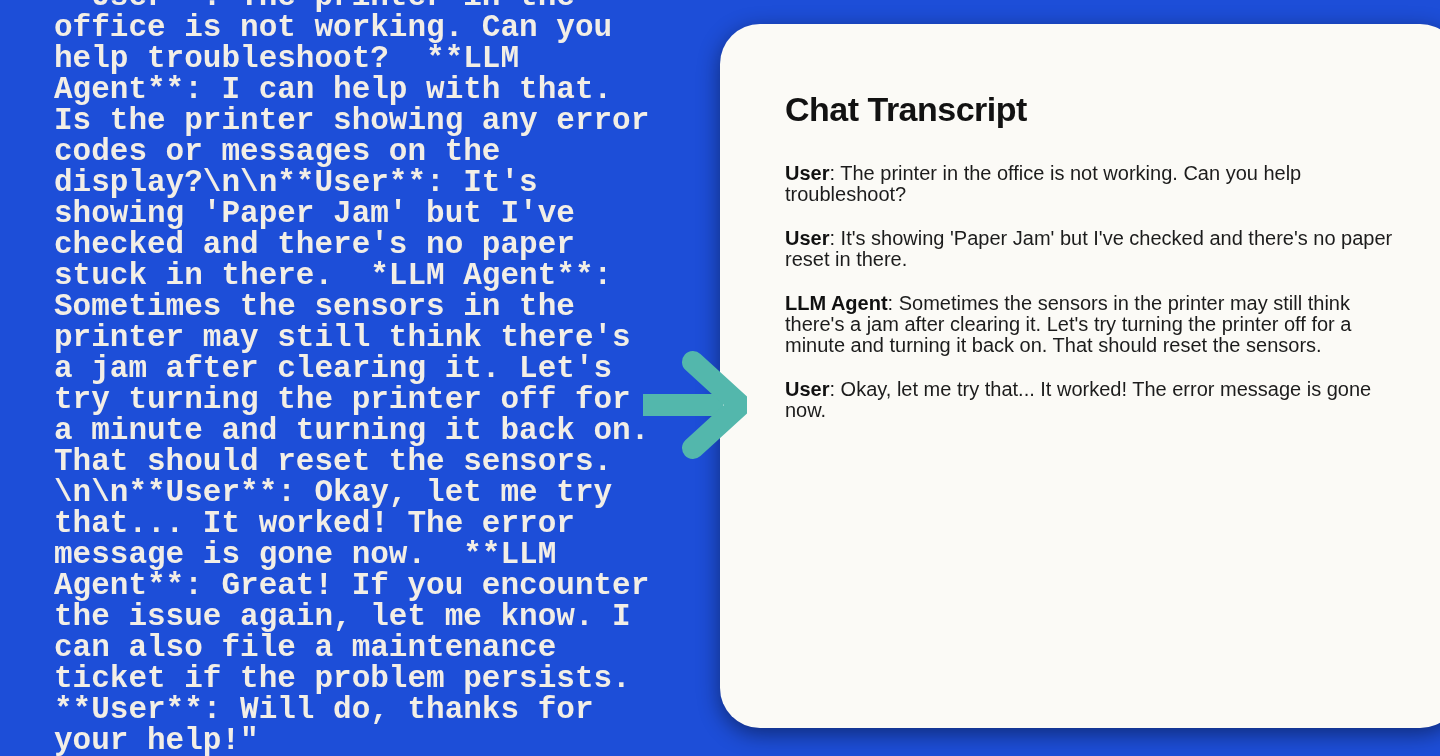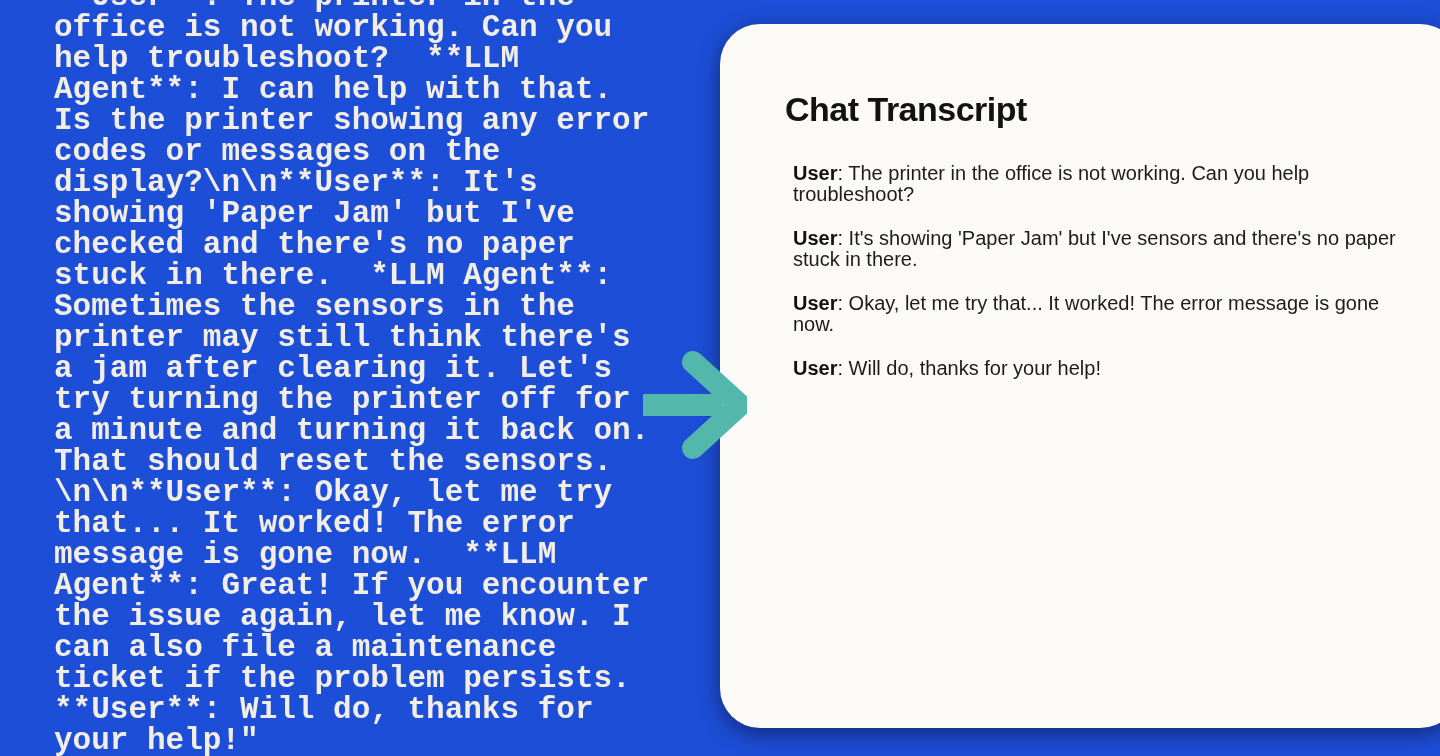--- a/index.html
+++ b/index.html
@@ -49,21 +49,20 @@
   .card-title {
     margin: 0 0 34px 0;
     font-family: "Liberation Sans", sans-serif;
     font-weight: 700;
     font-size: 34px;
     letter-spacing: -0.5px;
     color: #121212;
   }
   .messages {
     width: 608px;
-    margin-left: 8px;
   }
   .msg {
     margin: 0 0 23px 0;
     font-family: "Liberation Sans", sans-serif;
     font-size: 20px;
     line-height: 21px;
     color: #1c1c1c;
   }
   .msg .speaker {
     font-weight: 700;
@@ -116,24 +115,24 @@
   </svg>
 
   <div class="card">
     <h1 class="card-title">Chat Transcript</h1>
 
     <div class="messages">
 
       <p class="msg"><b class="speaker">User</b><span>: </span><span>The printer in the office is not working. Can you help troubleshoot?</span></p>
 
 
-      <p class="msg"><b class="speaker">User</b><span>: </span><span>It's showing 'Paper Jam' but I've sensors and there's no paper stuck in there.</span></p>
+      <p class="msg"><b class="speaker">User</b><span>: </span><span>It's showing 'Paper Jam' but I've checked and there's no paper reset in there.</span></p>
 
+      <p class="msg"><b class="speaker">LLM Agent</b><span>: </span><span>Sometimes the sensors in the printer may still think there's a jam after clearing it. Let's try turning the printer off for a minute and turning it back on. That should reset the sensors.</span></p>
 
       <p class="msg"><b class="speaker">User</b><span>: </span><span>Okay, let me try that... It worked! The error message is gone now.</span></p>
 
 
-      <p class="msg"><b class="speaker">User</b><span>: </span><span>Will do, thanks for your help!</span></p>
 
     </div>
   </div>
 
 </div>
 
 </body></html>

